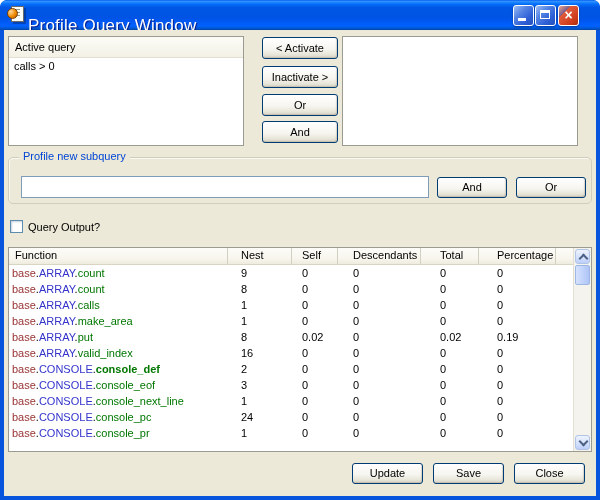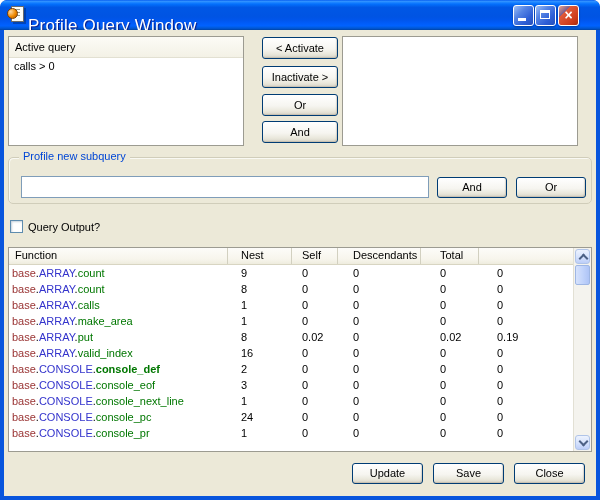--- a/index.html
+++ b/index.html
@@ -128,20 +128,21 @@
       <span class="check-label">Query Output?</span>
     </div>
 
     <div class="ftable">
       <div class="thead">
         <div class="hcell c-fn">Function</div>
         <div class="hcell c-calls">Nest</div>
         <div class="hcell c-self">Self</div>
         <div class="hcell c-desc">Descendants</div>
         <div class="hcell c-total">Total</div>
+        <div class="hcell c-pct">Percentage</div>
       </div>
       <div class="tbody">
           <div class="trow">
             <span class="cell c-fn"><span style="color: rgb(153, 51, 51);">base</span><span style="color: rgb(0, 0, 0);">.</span><span style="color: rgb(51, 51, 204);">ARRAY</span><span style="color: rgb(0, 0, 0);">.</span><span style="color: rgb(0, 119, 0);">count</span></span>
             <span class="cell c-calls">9</span>
             <span class="cell c-self">0</span>
             <span class="cell c-desc">0</span>
             <span class="cell c-total">0</span>
             <span class="cell c-pct">0</span>
           </div>

